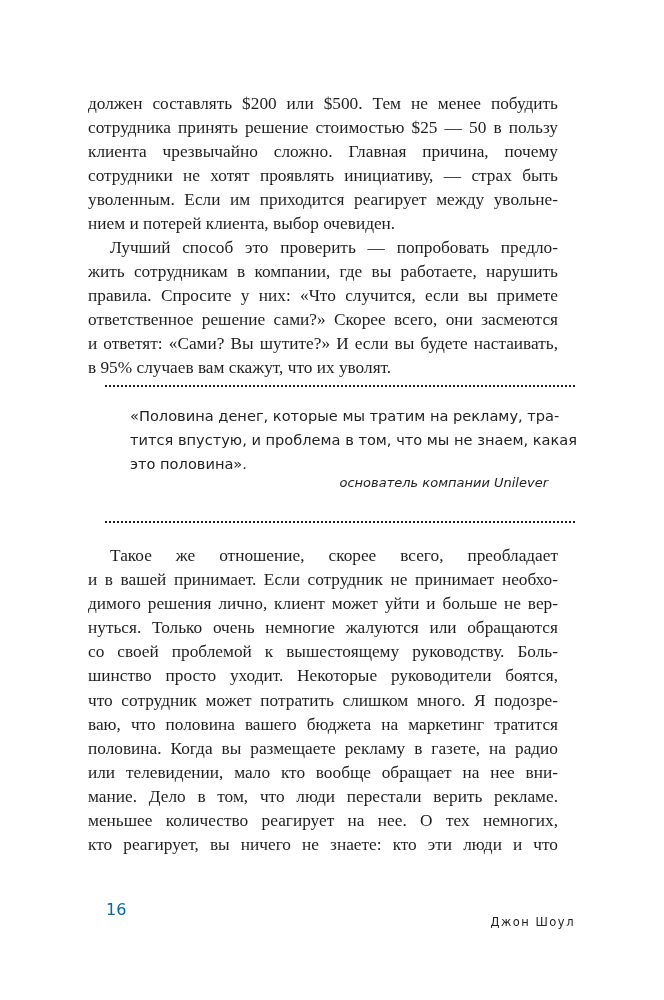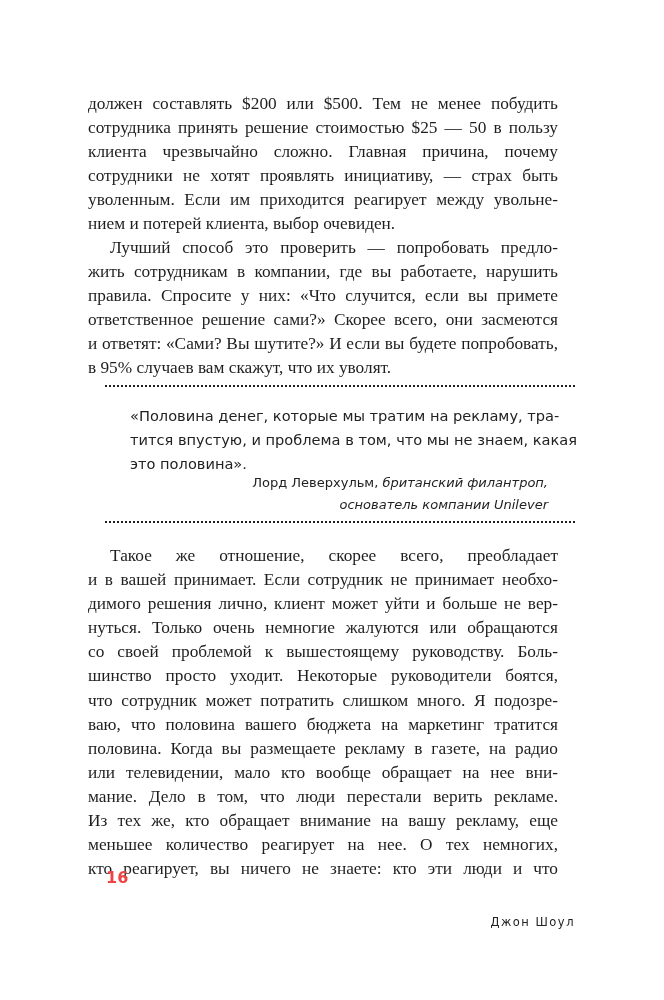--- a/index.html
+++ b/index.html
@@ -8,21 +8,21 @@
   .para { font-family:"Liberation Serif", "DejaVu Serif", serif; font-size:17.3px; line-height:24.1px; text-align:justify; margin:0; }
   .para .ln { display:block; text-align:justify; text-align-last:justify; white-space:nowrap; }
   .para .ln.last { text-align-last:left;font-family:Liberation Serif, serif; }
   .indent { padding-left:22px; }
   .rule { position:absolute; left:105px; width:470px; height:0; border-top:2.5px dotted #222; }
   .quote { position:absolute; left:130px; width:418px; font-family:"DejaVu Sans", sans-serif; font-size:14.6px; line-height:24px; color:#222; }
   .quote .ln { display:block; white-space:nowrap; text-align:justify; text-align-last:justify; }
   .quote .ln.last { text-align-last:left; }
   .attrib { position:absolute; left:130px; width:418px; font-family:"DejaVu Sans", sans-serif; font-size:13px; line-height:22px; text-align:right; color:#222; }
   .attrib .it { font-style:italic; }
-  .footer-num { position:absolute; left:106px; top:868px; font-family:"DejaVu Sans", sans-serif; font-weight:bold; font-size:16px; color:#ef4444; }
+  .footer-num { position:absolute; left:106px; top:900px; font-family:"DejaVu Sans", sans-serif; font-weight:normal; font-size:16px; color:#0369a1; }
   .footer-author { position:absolute; right:89px; top:915px; font-family:"DejaVu Sans", sans-serif; font-size:11.5px; letter-spacing:1.5px; color:#222; }
 </style>
 </head>
 <body>
 
 <div class="page" style="top:92px;">
   <p class="para">
     <span class="ln">должен составлять $200 или $500. Тем не менее побудить</span>
     <span class="ln">сотрудника принять решение стоимостью $25 — 50 в пользу</span>
     <span class="ln">клиента чрезвычайно сложно. Главная причина, почему</span>
@@ -31,56 +31,51 @@
     <span class="ln last">нием и потерей клиента, выбор очевиден.</span>
   </p>
 </div>
 
 <div class="page" style="top:236px;">
   <p class="para">
     <span class="ln indent">Лучший способ это проверить — попробовать предло-</span>
     <span class="ln">жить сотрудникам в компании, где вы работаете, нарушить</span>
     <span class="ln">правила. Спросите у них: «Что случится, если вы примете</span>
     <span class="ln">ответственное решение сами?» Скорее всего, они засмеются</span>
-    <span class="ln">и ответят: «Сами? Вы шутите?» И если вы будете попробовать,</span>
+    <span class="ln">и ответят: «Сами? Вы шутите?» И если вы будете настаивать,</span>
     <span class="ln last">в 95% случаев вам скажут, что их уволят.</span>
   </p>
 </div>
 
 <div class="rule" style="top:385px;"></div>
 
 <div class="quote" style="top:404px;">
   <span class="ln">«Половина денег, которые мы тратим на рекламу, тра-</span>
   <span class="ln">тится впустую, и проблема в том, что мы не знаем, какая</span>
   <span class="ln last">это половина».</span>
 </div>
 
 <div class="attrib" style="top:472px;">
-  <div>
-    <span>Лорд Леверхульм,</span>
-    <span class="it">британский филантроп,</span>
-  </div>
   <div class="it">основатель компании Unilever</div>
 </div>
 
 <div class="rule" style="top:521px;"></div>
 
 <div class="page" style="top:544px;">
   <p class="para">
     <span class="ln indent">Такое же отношение, скорее всего, преобладает</span>
     <span class="ln">и в вашей принимает. Если сотрудник не принимает необхо-</span>
     <span class="ln">димого решения лично, клиент может уйти и больше не вер-</span>
     <span class="ln">нуться. Только очень немногие жалуются или обращаются</span>
     <span class="ln">со своей проблемой к вышестоящему руководству. Боль-</span>
     <span class="ln">шинство просто уходит. Некоторые руководители боятся,</span>
     <span class="ln">что сотрудник может потратить слишком много. Я подозре-</span>
     <span class="ln">ваю, что половина вашего бюджета на маркетинг тратится</span>
     <span class="ln">половина. Когда вы размещаете рекламу в газете, на радио</span>
     <span class="ln">или телевидении, мало кто вообще обращает на нее вни-</span>
     <span class="ln">мание. Дело в том, что люди перестали верить рекламе.</span>
-    <span class="ln">Из тех же, кто обращает внимание на вашу рекламу, еще</span>
     <span class="ln">меньшее количество реагирует на нее. О тех немногих,</span>
     <span class="ln">кто реагирует, вы ничего не знаете: кто эти люди и что</span>
   </p>
 </div>
 
 <div class="footer-num">16</div>
 <div class="footer-author">Джон Шоул</div>
 
 </body></html>

